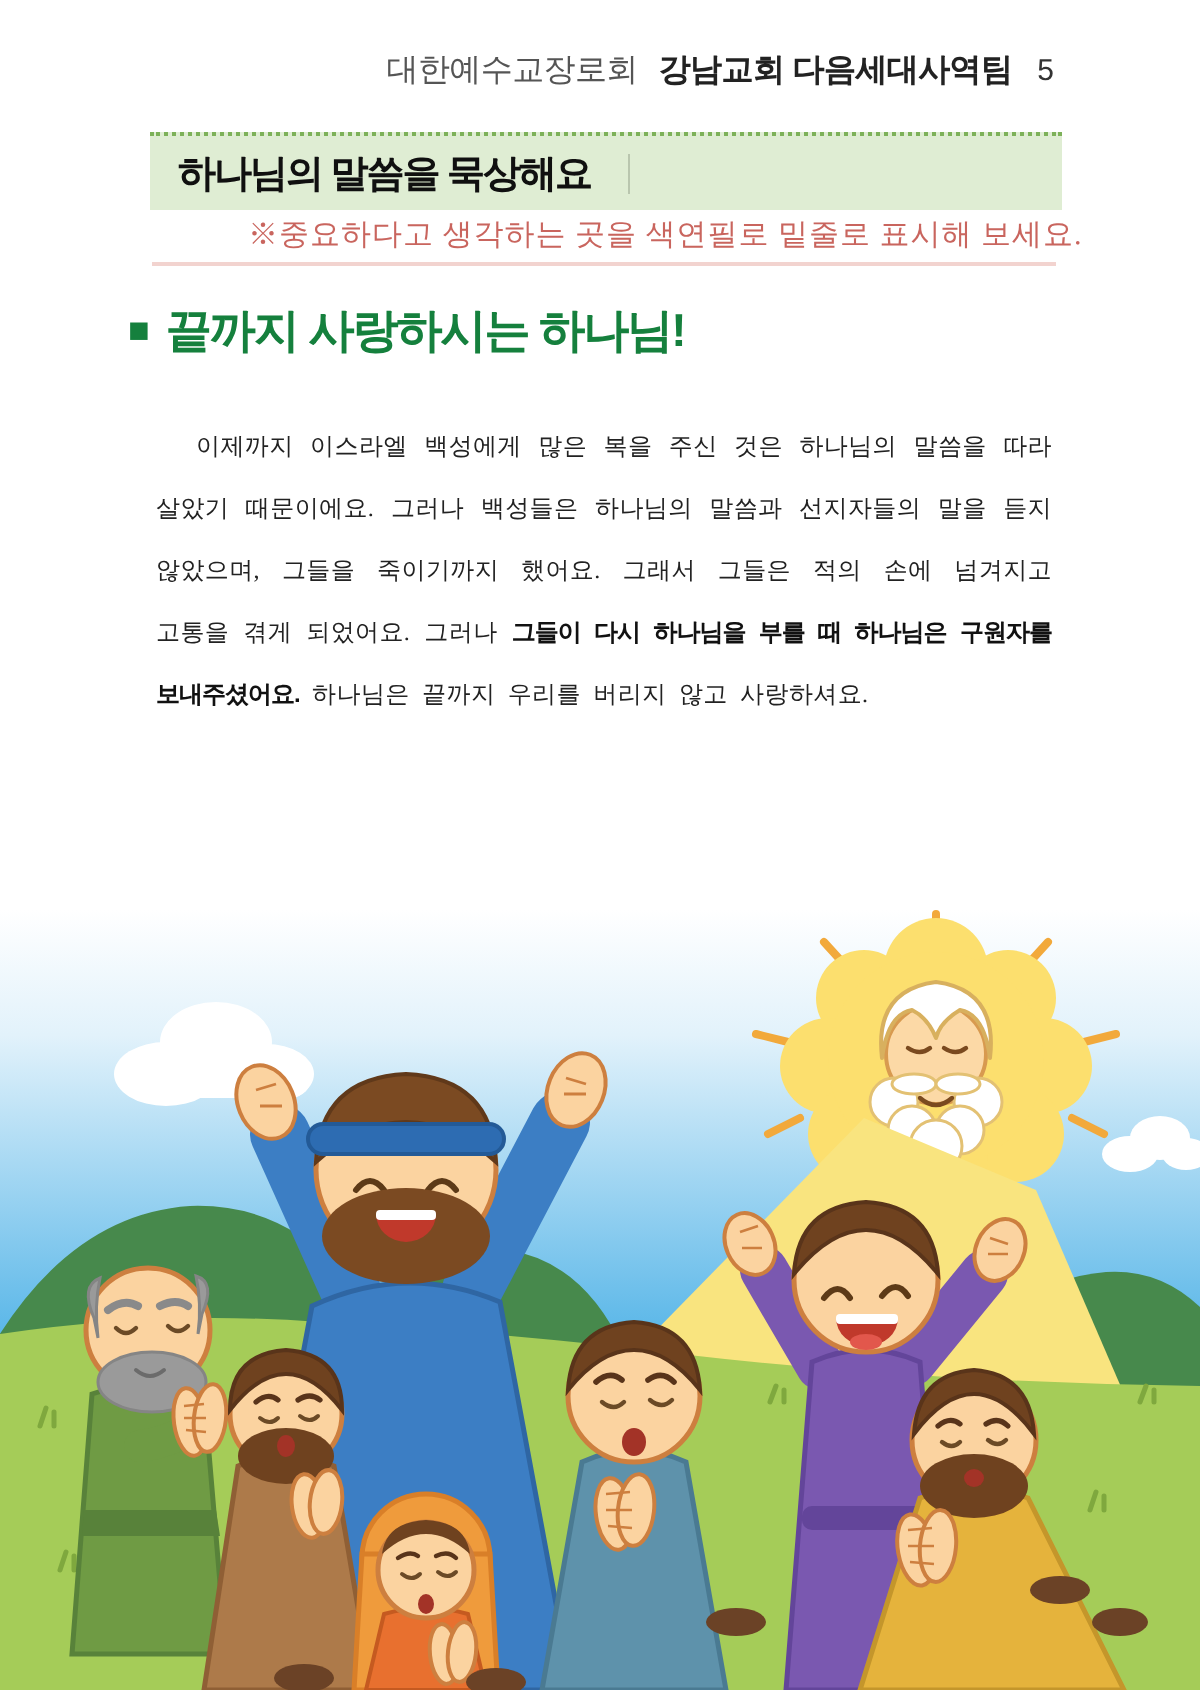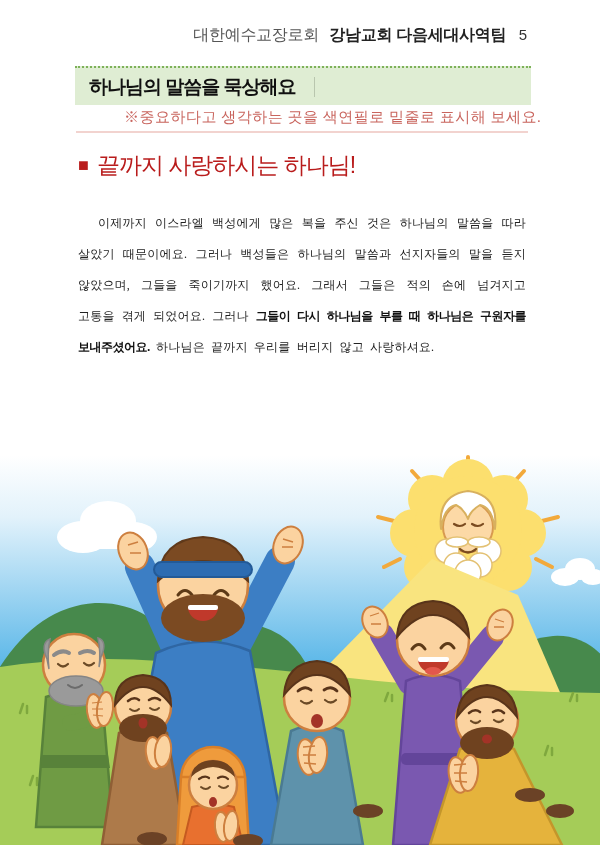--- a/index.html
+++ b/index.html
@@ -31,22 +31,22 @@
     position:absolute;left:76px;top:108px;width:455px;
     font-family:"Liberation Serif",serif;
     font-size:15px;color:#c9655e;letter-spacing:0.5px;white-space:nowrap;margin-left:48px;
   }
   .note-underline{
     position:absolute;left:76px;top:131px;width:452px;height:2px;background:#f2d3cf;
   }
 
   
   .heading{
-    position:absolute;left:78px;top:150px;
-    font-size:23px;font-weight:400;color:#b91c1c;letter-spacing:-1px;white-space:nowrap;
+    position:absolute;left:64px;top:150px;
+    font-size:23px;font-weight:700;color:#15803d;letter-spacing:-1px;white-space:nowrap;
   }
   .heading .bullet{font-size:18px;margin-right:9px;position:relative;top:-2px;}
 
   
   .body-text{
     position:absolute;left:78px;top:196px;width:448px;
     font-family:"Liberation Serif",serif;
     font-size:12px;line-height:31px;color:#222;
     text-align:justify;text-indent:20px;word-break:keep-all;word-spacing:3px;letter-spacing:0.2px;
   }

